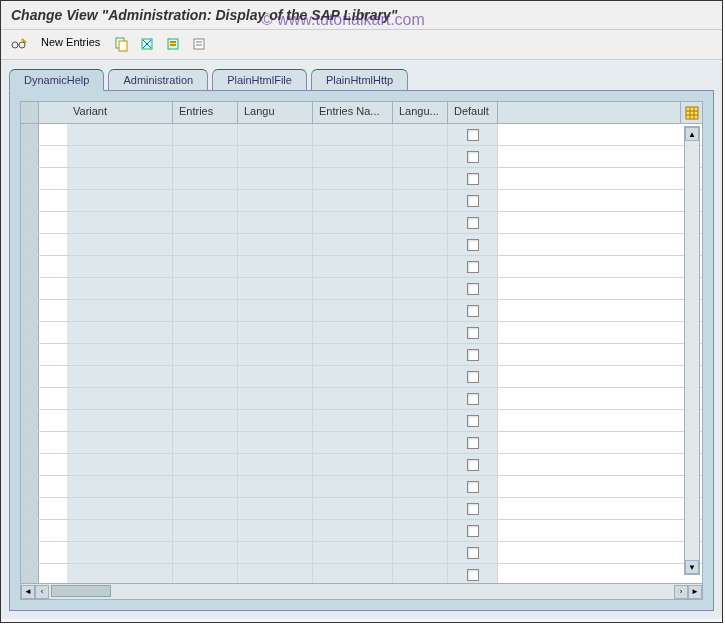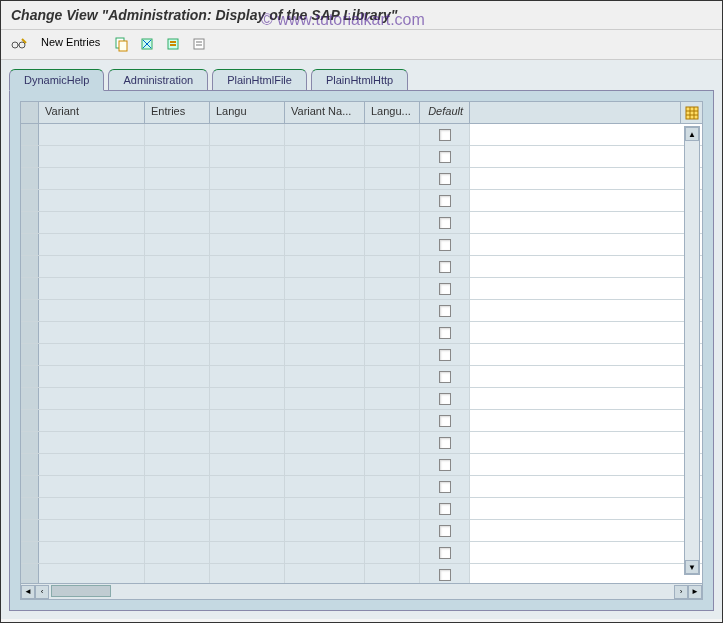--- a/index.html
+++ b/index.html
@@ -126,26 +126,26 @@
     .col-head {
       padding: 3px 6px;
       border-right: 1px solid #a0b0c0;
       font-size: 11px;
       color: #333;
       background: #d8e3e8;
       white-space: nowrap;
       overflow: hidden;
       text-overflow: ellipsis;
     }
-    .c-variant { width: 106px; }
+    .c-variant { width: 106px; margin-left: 28px; }
     .c-platform { width: 65px; }
     .c-area { width: 75px; }
     .c-server { width: 80px; }
     .c-lang { width: 55px; }
-    .c-default { width: 50px; text-align: right; font-style: italic; }
+    .c-default { width: 50px; text-align: left; }
     .col-config {
       margin-left: auto;
       width: 22px;
       background: #d8e3e8;
       border-left: 1px solid #a0b0c0;
       display: flex;
       align-items: center;
       justify-content: center;
       cursor: pointer;
     }
@@ -292,21 +292,21 @@
     </div>
 
     <div class="tab-panel">
       <div class="grid-wrap">
 
         <div class="grid-header-row">
           <div class="row-selector-h"></div>
           <div class="col-head c-variant">Variant</div>
           <div class="col-head c-platform">Entries</div>
           <div class="col-head c-area">Langu</div>
-          <div class="col-head c-server">Variant Na...</div>
+          <div class="col-head c-server">Entries Na...</div>
           <div class="col-head c-lang">Langu...</div>
           <div class="col-head c-default">Default</div>
           <div class="col-config">
             <svg width="14" height="14">
               <rect x="1" y="1" width="12" height="12" fill="#fd6" stroke="#a70"></rect>
               <line x1="1" y1="5" x2="13" y2="5" stroke="#a70"></line>
               <line x1="1" y1="9" x2="13" y2="9" stroke="#a70"></line>
               <line x1="5" y1="1" x2="5" y2="13" stroke="#a70"></line>
               <line x1="9" y1="1" x2="9" y2="13" stroke="#a70"></line>
             </svg>

